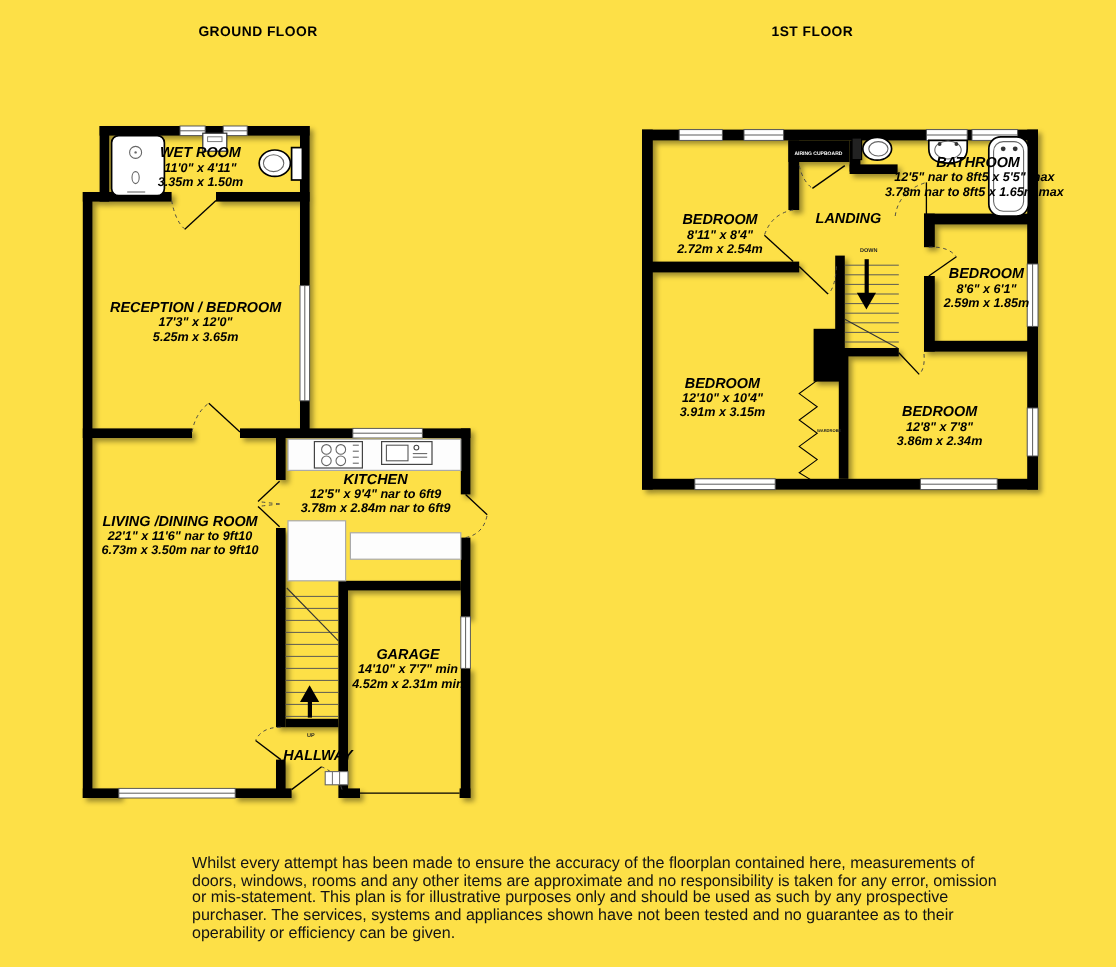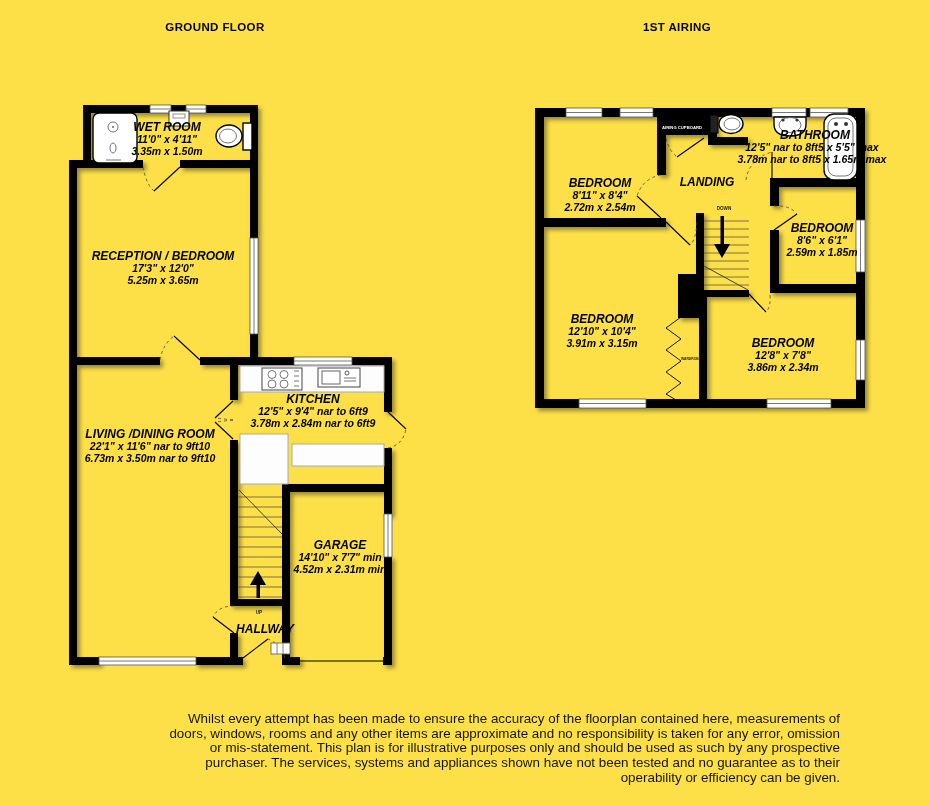--- a/index.html
+++ b/index.html
@@ -19,30 +19,30 @@
   .tread{stroke:#555;stroke-width:.8;}
   .stringer{stroke:#333;stroke-width:.9;}
   .leaf{stroke:#000;stroke-width:1.1;fill:none;}
   .swing{stroke:#444;stroke-width:.8;fill:none;stroke-dasharray:3 3;}
   .rname{font:italic 700 12px "Liberation Sans",sans-serif;fill:#000;}
   .rdim{font:italic 700 10.5px "Liberation Sans",sans-serif;fill:#000;}
   .tiny{font:700 4.2px "Liberation Sans",sans-serif;fill:#fff;}
   .tiny2{font:700 4.6px "Liberation Sans",sans-serif;fill:#222;}
   .tiny3{font:700 3.4px "Liberation Sans",sans-serif;fill:#222;}
   .arrow{fill:#000;}
-  .disclaimer{position:absolute;left:160px;top:712px;width:680px;text-align:right;
+  .disclaimer{position:absolute;left:160px;top:712px;width:680px;text-align:left;
         font-size:13.4px;line-height:14.7px;color:#141414;}
 </style>
 </head>
 <body>
 
 <div class="page">
 
   <div class="floor-title" id="gf-title">GROUND FLOOR</div>
-  <div class="floor-title" id="ff-title">1ST AIRING</div>
+  <div class="floor-title" id="ff-title">1ST FLOOR</div>
 
   <svg class="plan-svg" width="930" height="806" viewBox="0 0 930 806">
 
     <g>
       <g class="walls">
         <rect x="83" y="105" width="175" height="8"></rect>
         <rect x="83" y="105" width="8" height="63"></rect>
         <rect x="250" y="105" width="8" height="260"></rect>
         <rect x="69" y="160" width="74" height="8"></rect>
         <rect x="180" y="160" width="78" height="8"></rect>

